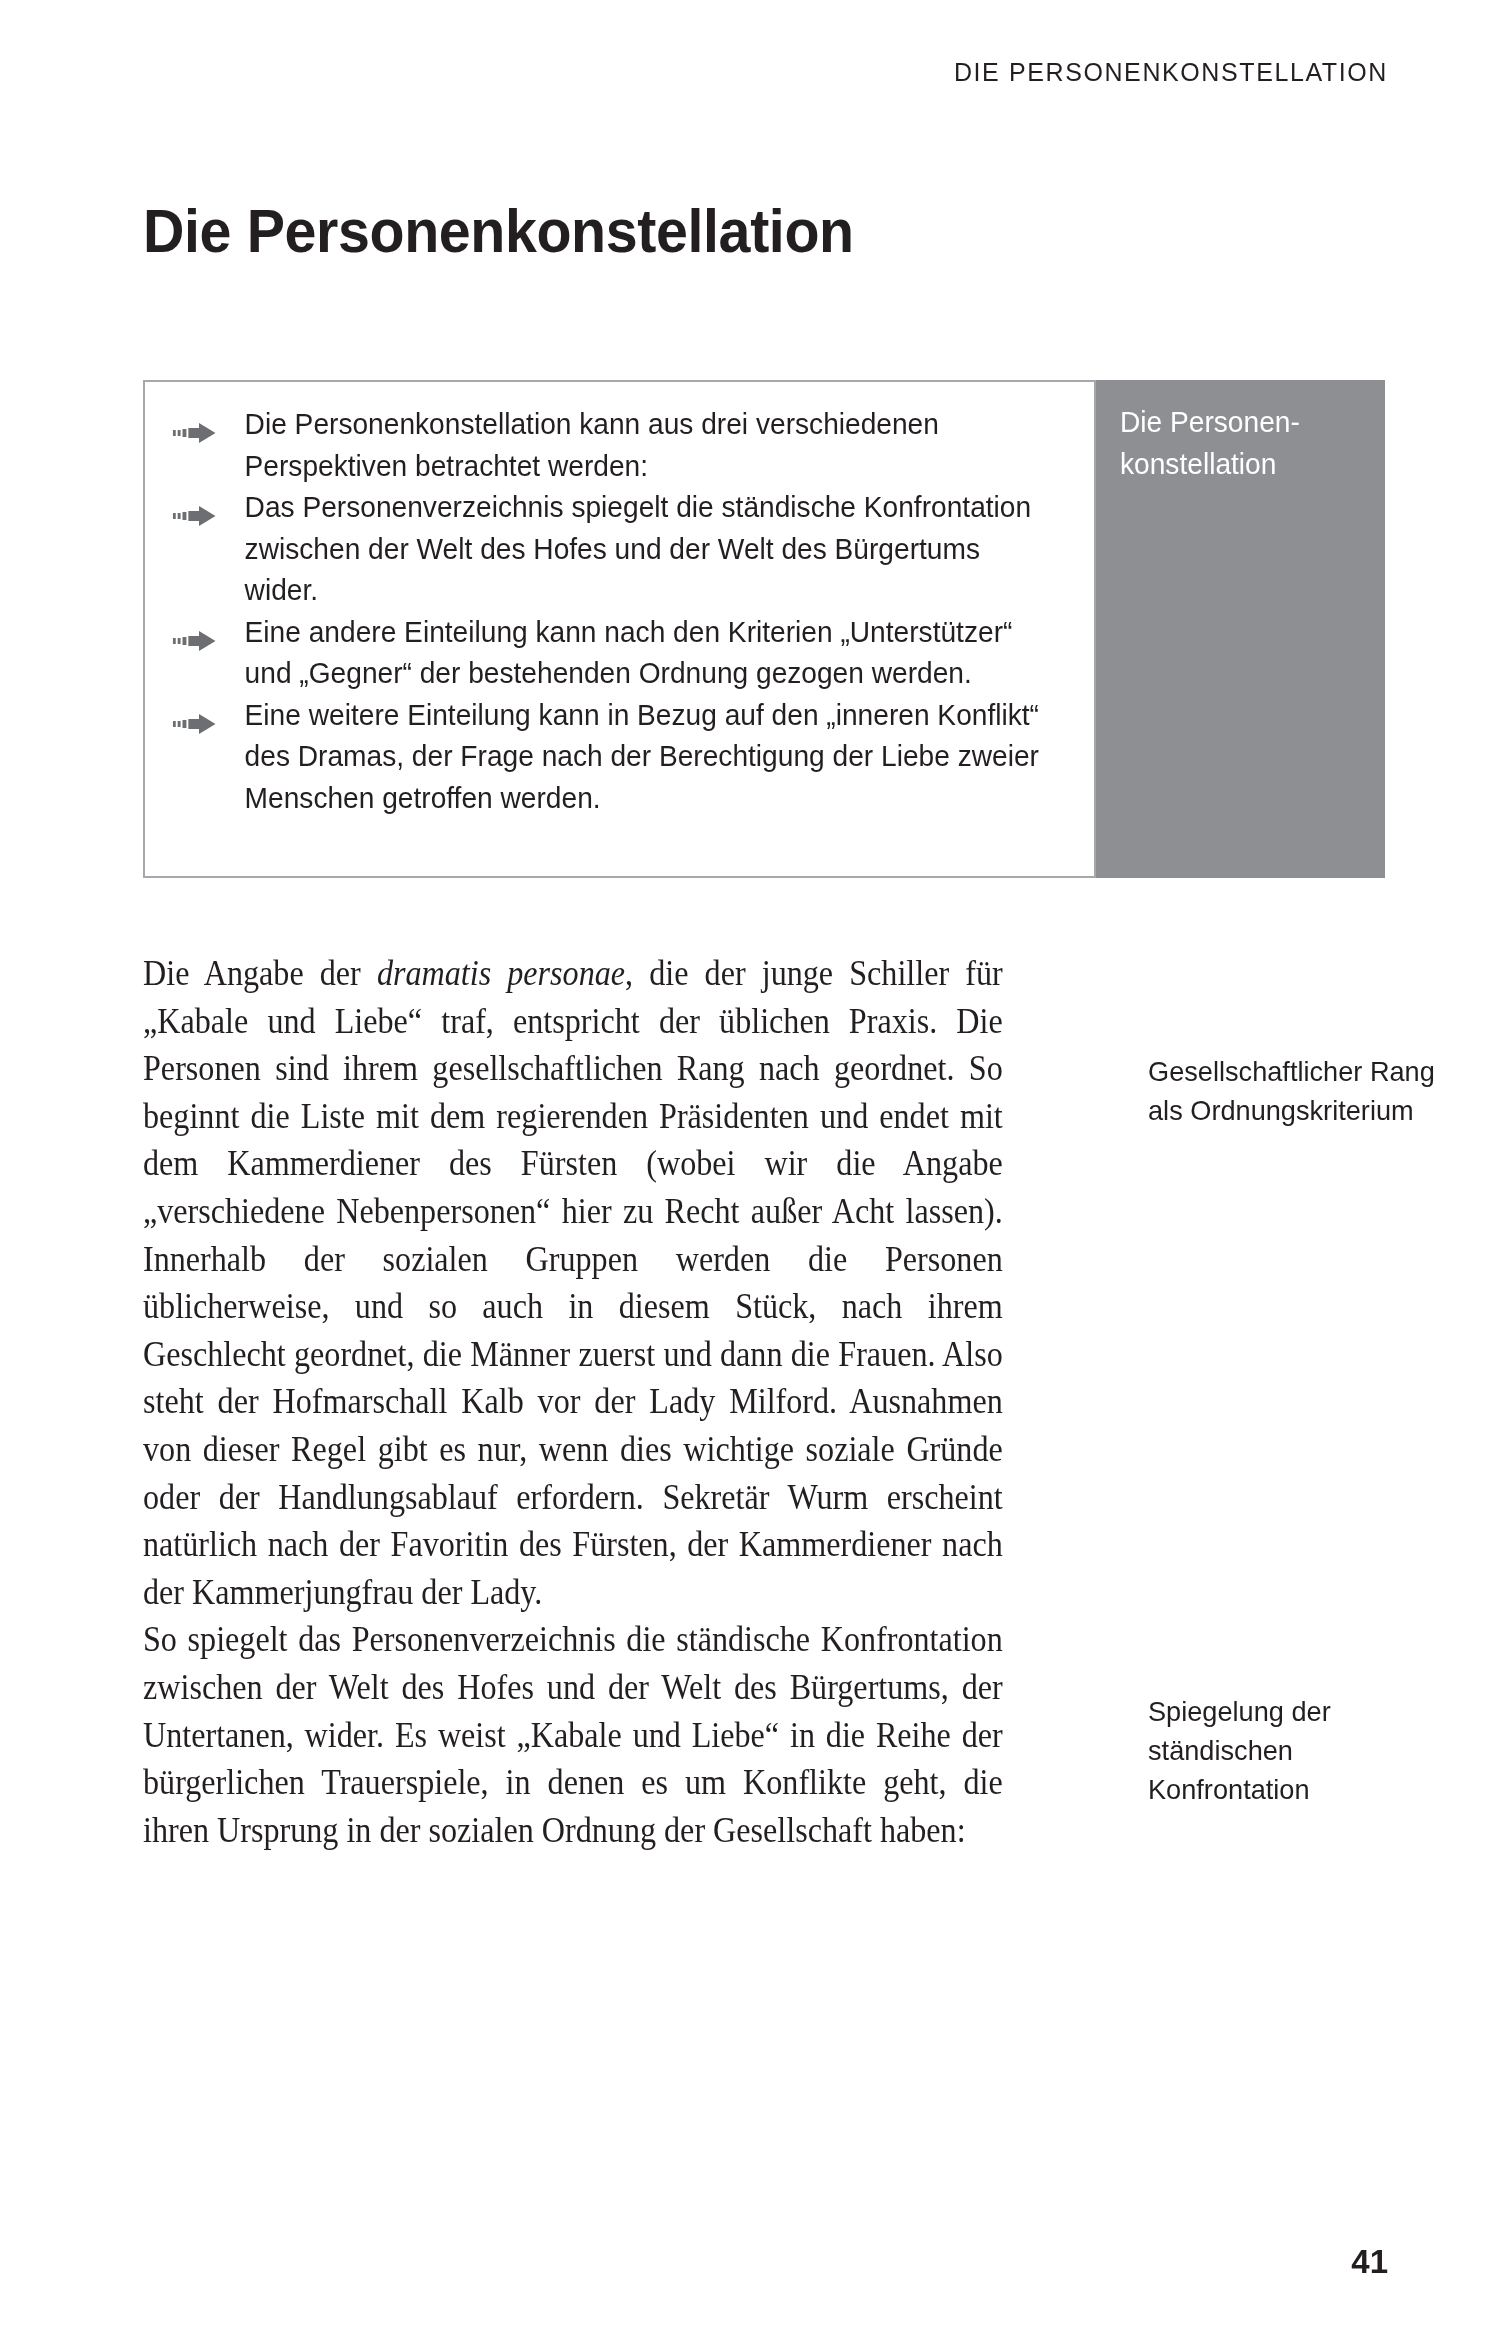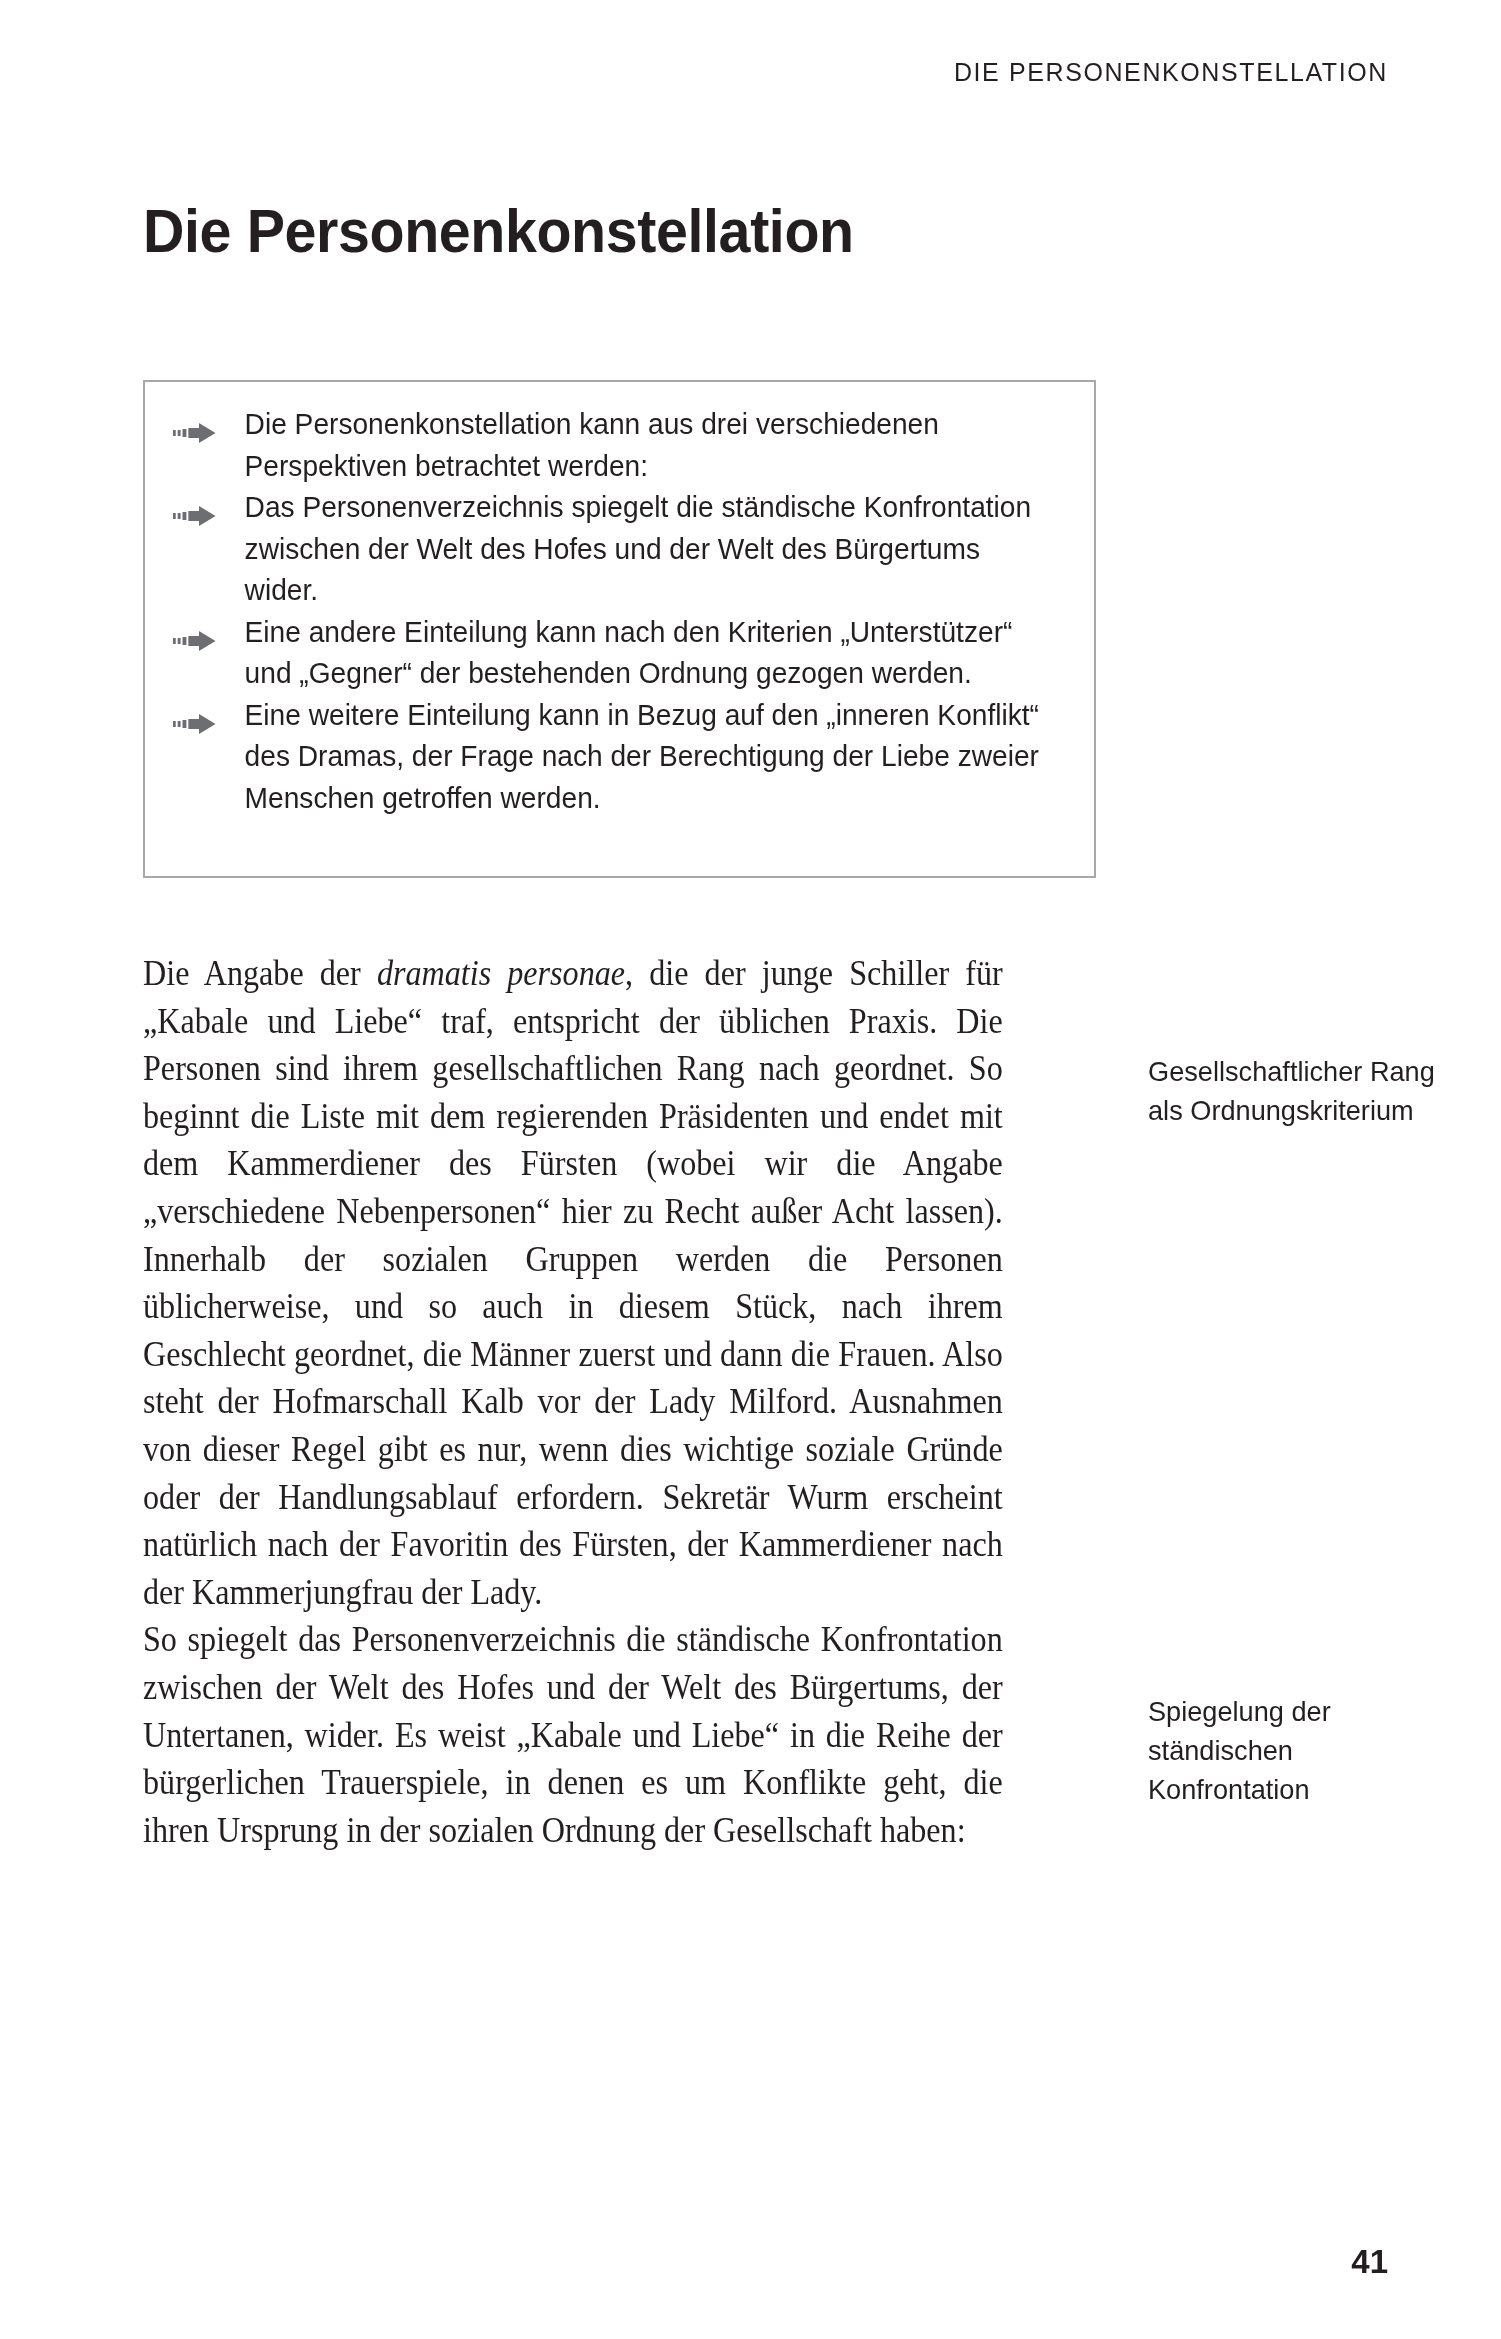--- a/index.html
+++ b/index.html
@@ -214,20 +214,24 @@
             <rect x="10" y="7" width="4" height="8" fill="#6d6e71"></rect>
             <rect x="16" y="6" width="12" height="10" fill="#6d6e71"></rect>
             <polygon points="27,1 44,11 27,21" fill="#6d6e71"></polygon>
           </svg>
         </span>
         <span>Eine weitere Einteilung kann in Bezug auf den „inneren Konflikt“ des Dramas, der Frage nach der Berechtigung der Liebe zweier Menschen getroffen werden.</span>
       </li>
     </ul>
   </div>
 
+  <div class="gray-tab">
+    <span class="gray-tab-text">Die Personen-</span>
+    <span class="gray-tab-text">konstellation</span>
+  </div>
 
 </div>
 
 <div class="body-col">
   <p><span>Die Angabe der </span><span class="ital">dramatis personae</span><span>, die der junge Schiller für „Kabale und Liebe“ traf, entspricht der üblichen Praxis. Die Personen sind ihrem gesellschaftlichen Rang nach geordnet. So beginnt die Liste mit dem regierenden Präsidenten und endet mit dem Kammerdiener des Fürsten (wobei wir die Angabe „verschiedene Nebenpersonen“ hier zu Recht außer Acht lassen). Innerhalb der sozialen Gruppen werden die Personen üblicherweise, und so auch in diesem Stück, nach ihrem Geschlecht geordnet, die Männer zuerst und dann die Frauen. Also steht der Hofmarschall Kalb vor der Lady Milford. Ausnahmen von dieser Regel gibt es nur, wenn dies wichtige soziale Gründe oder der Handlungsablauf erfordern. Sekretär Wurm erscheint natürlich nach der Favoritin des Fürsten, der Kammerdiener nach der Kammerjungfrau der Lady.</span></p>
   <p>So spiegelt das Personenverzeichnis die ständische Konfrontation zwischen der Welt des Hofes und der Welt des Bürgertums, der Untertanen, wider. Es weist „Kabale und Liebe“ in die Reihe der bürgerlichen Trauerspiele, in denen es um Konflikte geht, die ihren Ursprung in der sozialen Ordnung der Gesellschaft haben:</p>
 </div>
 
 <div class="margin-note margin-note-1">Gesellschaftlicher Rang als Ordnungskriterium</div>
 

